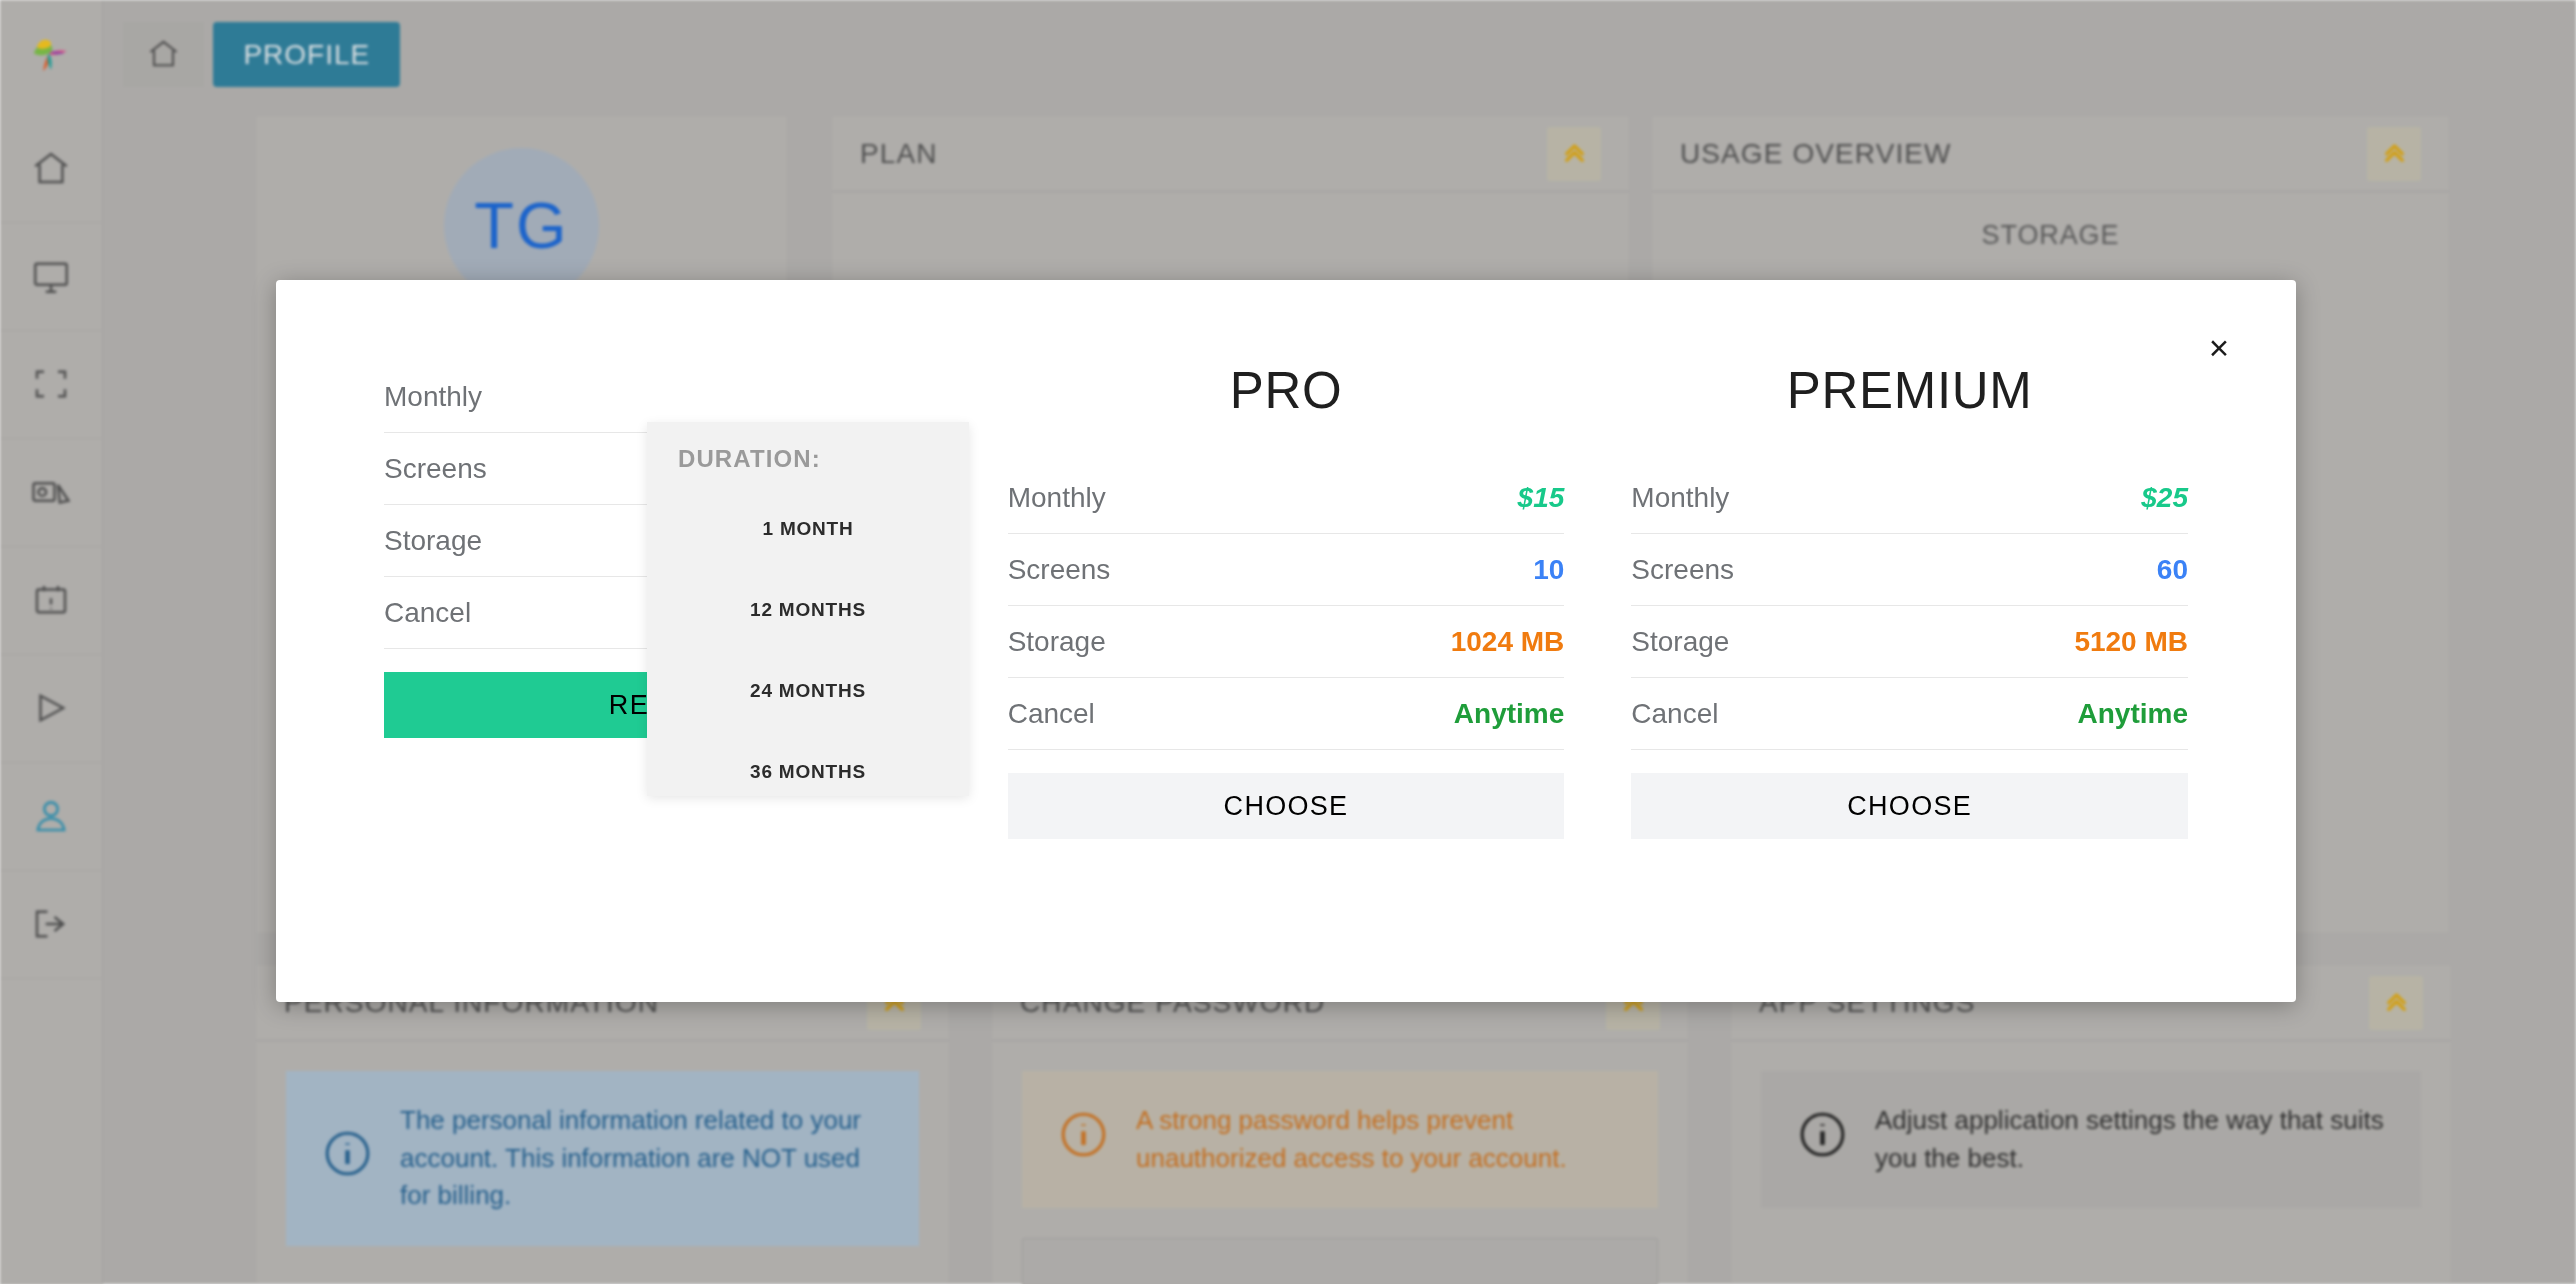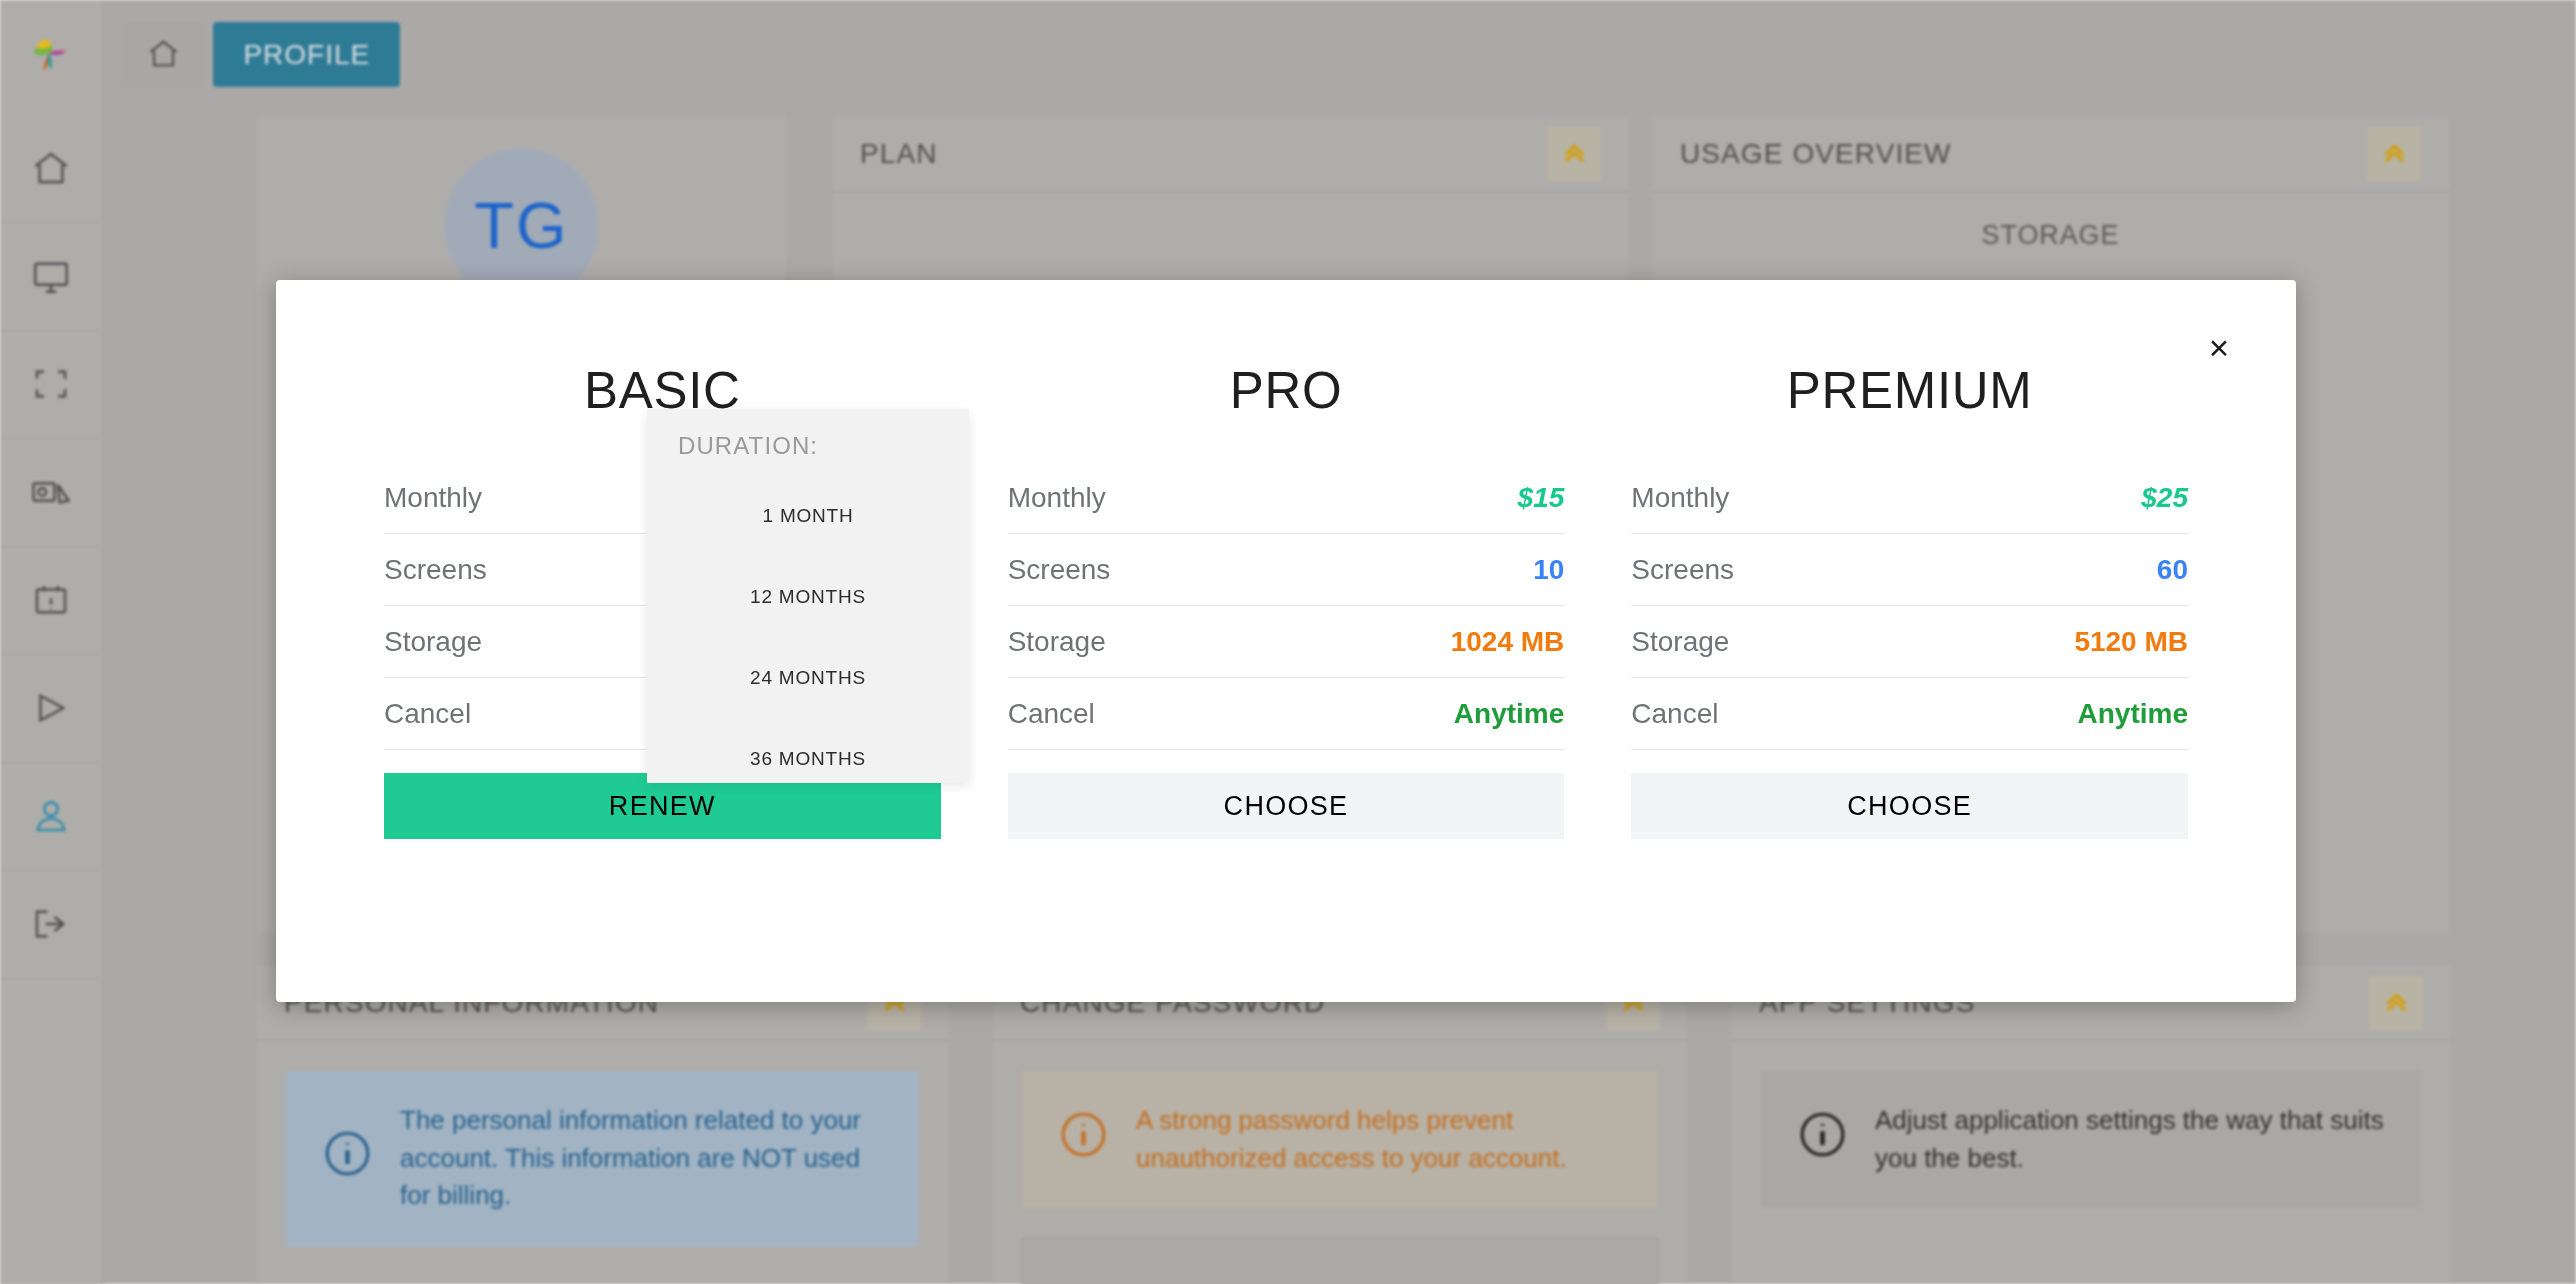--- a/index.html
+++ b/index.html
@@ -132,25 +132,26 @@
   .plan-cta {
     margin-top: 23px; height: 66px;
     display: flex; align-items: center; justify-content: center;
     font-size: 27px; letter-spacing: 1.3px;
   }
   .plan-cta.choose { background: #f3f4f6; color: #000000; }
   .plan-cta.renew  { background: #1fcb93; color: #000000; }
 
   
   #duration-popover {
-    position: absolute; left: 647px; top: 409px;
+    position: absolute; left: 647px; top: 422px;
     width: 322px; height: 374px;
     background: #f2f2f2;
     box-shadow: 0 2.7px 10.8px rgba(0,0,0,0.10);
     padding: 23px 0 0 0;
+    font-weight: bold;
   }
   #duration-label {
     font-size: 24px; color: #9a9a9a; letter-spacing: 1.1px;
     padding-left: 31px; margin-bottom: 15px;
   }
   .duration-option {
     height: 81px; display: flex; align-items: center; justify-content: center;
     font-size: 19px; color: #2c2c2c; letter-spacing: 0.8px;
   }
 </style>
@@ -354,21 +355,20 @@
 </div>
 
 <div id="modal-overlay"></div>
 
 <div id="plan-modal">
   <div id="modal-close">×</div>
 
   <div id="plan-grid">
 
     <div class="plan-col">
-      <div class="plan-name">BASIC</div>
       <div class="plan-row">
         <span class="rlabel">Monthly</span>
         <span class="rvalue v-price"></span>
       </div>
       <div class="plan-row">
         <span class="rlabel">Screens</span>
         <span class="rvalue v-screens"></span>
       </div>
       <div class="plan-row">
         <span class="rlabel">Storage</span>

